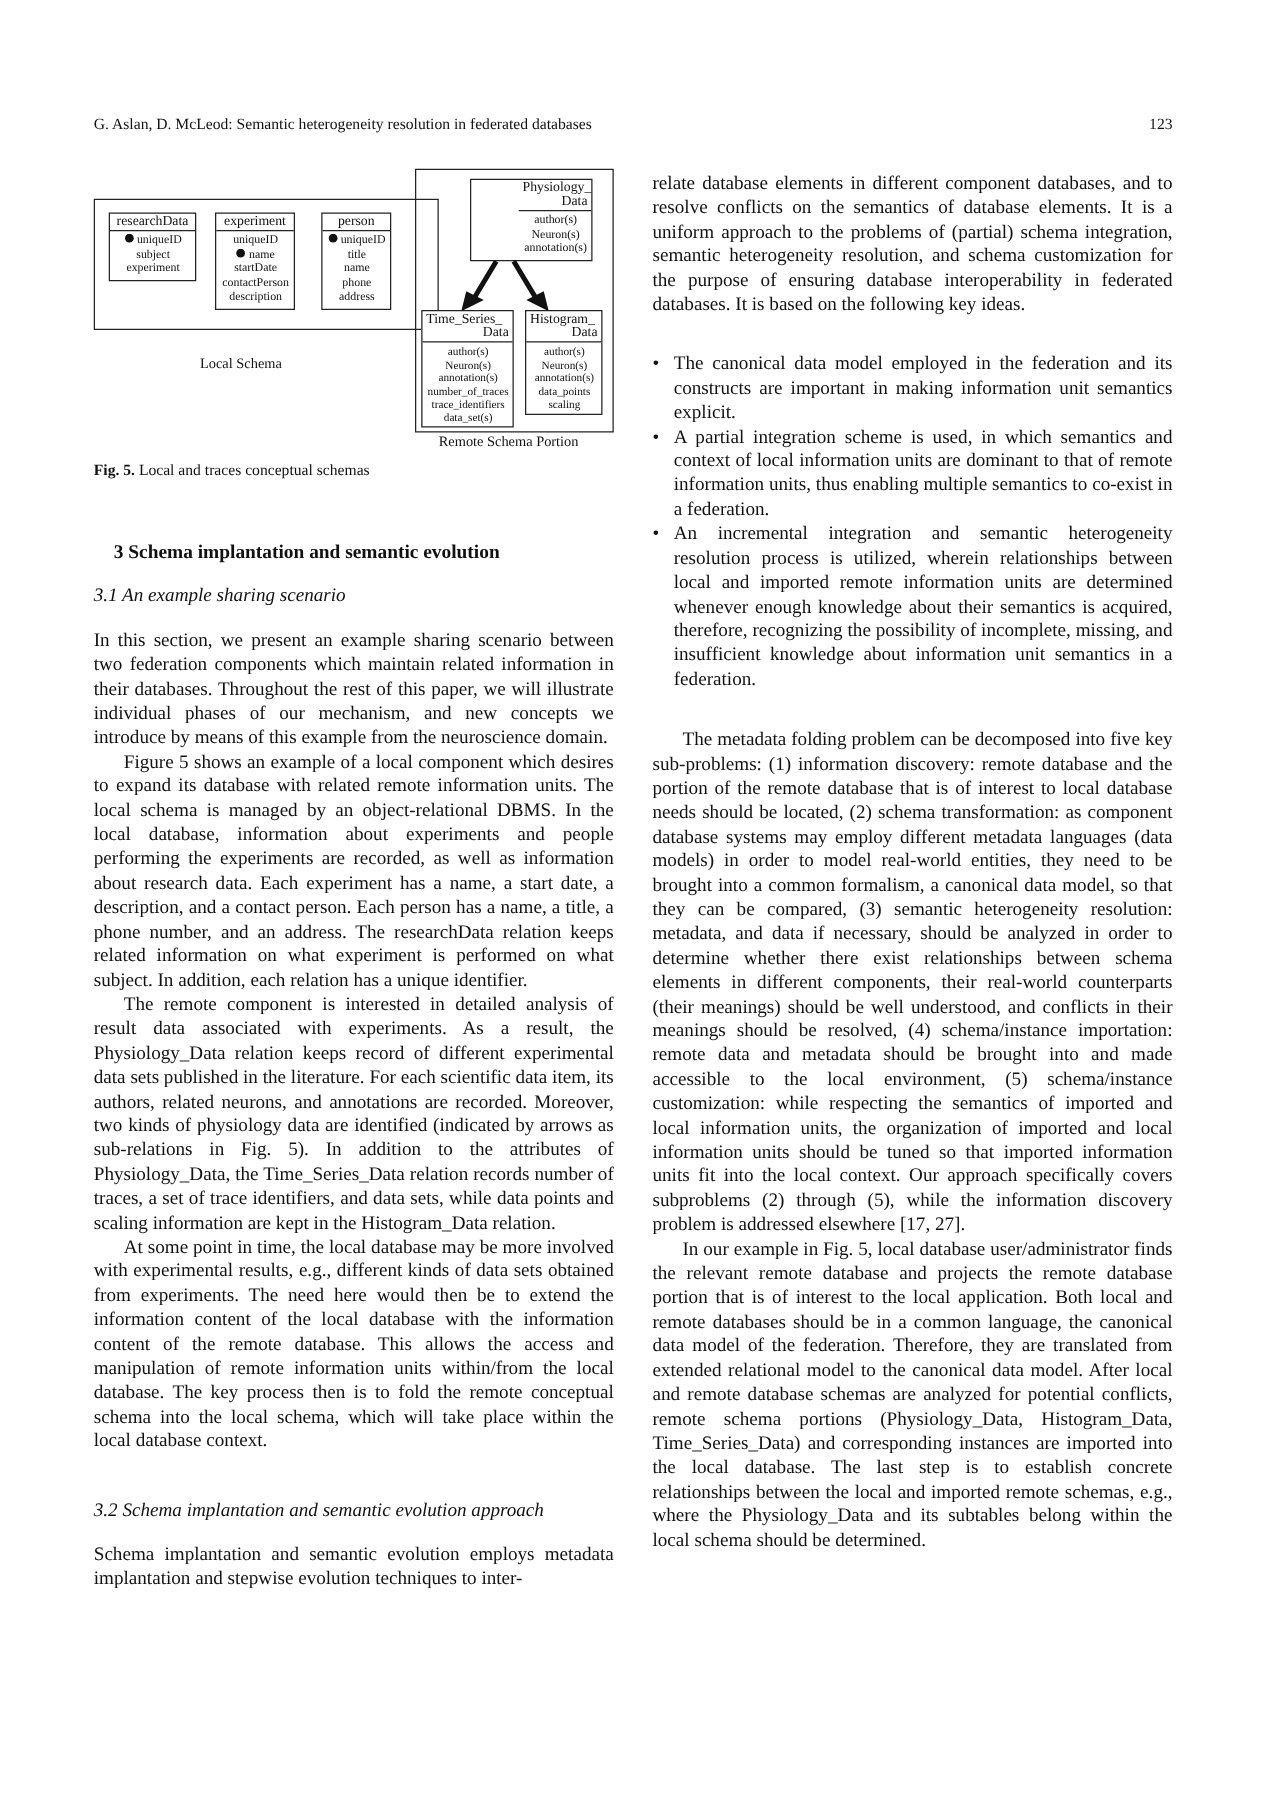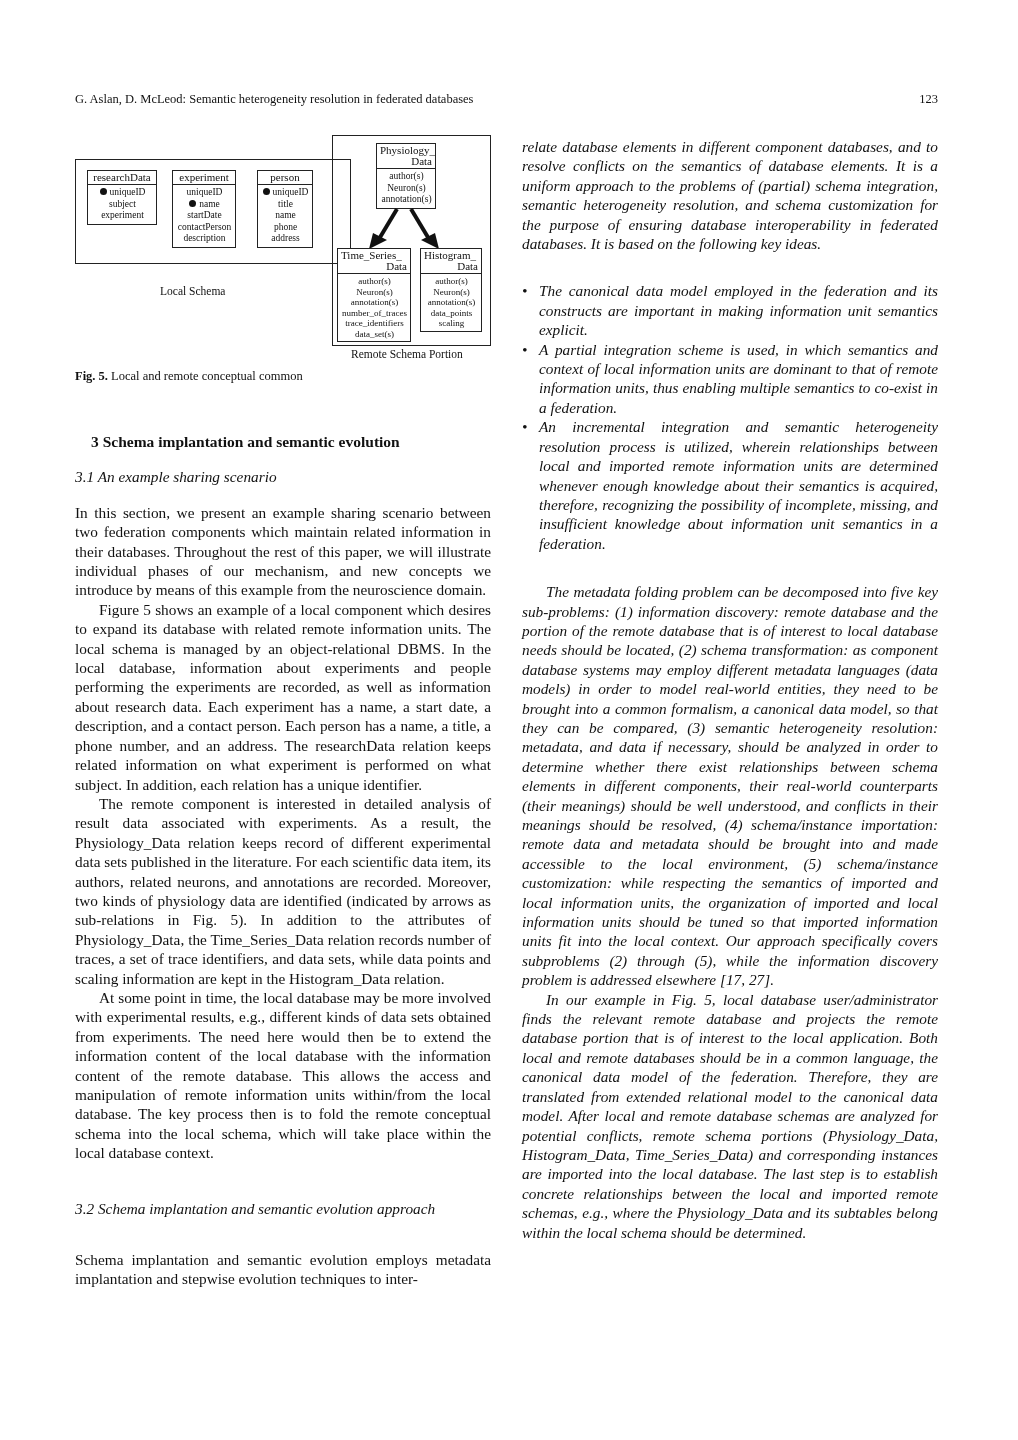--- a/index.html
+++ b/index.html
@@ -75,21 +75,21 @@
       <div class="attr">phone</div>
       <div class="attr">address</div>
     </div>
   </div>
 
   <div class="fig-label" style="left:85px; top:152px;">Local Schema</div>
 
 
   <div class="fig-box" style="left:257px; top:2px; width:157px; height:209px;"></div>
 
-  <div class="rel" style="left:301px; top:10px; width:58px;">
+  <div class="rel" style="left:301px; top:10px; width:58px;padding-left:38px;">
     <div class="rel-title two">
       <span>Physiology_</span>
       <span class="r">Data</span>
     </div>
     <div class="attrs">
       <div class="attr">author(s)</div>
       <div class="attr">Neuron(s)</div>
       <div class="attr">annotation(s)</div>
     </div>
   </div>
@@ -127,35 +127,35 @@
       <div class="attr">annotation(s)</div>
       <div class="attr">data_points</div>
       <div class="attr">scaling</div>
     </div>
   </div>
 
   <div class="fig-label" style="left:276px; top:215px;">Remote Schema Portion</div>
 </div>
 
 <div class="caption">
-  <b>Fig. 5.</b><span> Local and remote conceptual common</span>
+  <b>Fig. 5.</b><span> Local and traces conceptual schemas</span>
 </div>
 
 <div class="col col-left" style="top:416px;">
   <h2>3 Schema implantation and semantic evolution</h2>
   <h3 style="margin-top:16px;">3.1 An example sharing scenario</h3>
   <p style="margin-top:16px;">In this section, we present an example sharing scenario between two federation components which maintain related information in their databases. Throughout the rest of this paper, we will illustrate individual phases of our mechanism, and new concepts we introduce by means of this example from the neuroscience domain.</p>
   <p class="indent">Figure 5 shows an example of a local component which desires to expand its database with related remote information units. The local schema is managed by an object-relational DBMS. In the local database, information about experiments and people performing the experiments are recorded, as well as information about research data. Each experiment has a name, a start date, a description, and a contact person. Each person has a name, a title, a phone number, and an address. The researchData relation keeps related information on what experiment is performed on what subject. In addition, each relation has a unique identifier.</p>
   <p class="indent">The remote component is interested in detailed analysis of result data associated with experiments. As a result, the Physiology_Data relation keeps record of different experimental data sets published in the literature. For each scientific data item, its authors, related neurons, and annotations are recorded. Moreover, two kinds of physiology data are identified (indicated by arrows as sub-relations in Fig. 5). In addition to the attributes of Physiology_Data, the Time_Series_Data relation records number of traces, a set of trace identifiers, and data sets, while data points and scaling information are kept in the Histogram_Data relation.</p>
   <p class="indent">At some point in time, the local database may be more involved with experimental results, e.g., different kinds of data sets obtained from experiments. The need here would then be to extend the information content of the local database with the information content of the remote database. This allows the access and manipulation of remote information units within/from the local database. The key process then is to fold the remote conceptual schema into the local schema, which will take place within the local database context.</p>
   <h3 style="margin-top:36px;">3.2 Schema implantation and semantic evolution approach</h3>
-  <p style="margin-top:32px;">Schema implantation and semantic evolution employs metadata implantation and stepwise evolution techniques to inter-</p>
+  <p style="margin-top:16px;">Schema implantation and semantic evolution employs metadata implantation and stepwise evolution techniques to inter-</p>
 </div>
 
-<div class="col col-right" style="top:137px;font-style:italic;">
+<div class="col col-right" style="top:137px;">
   <p>relate database elements in different component databases, and to resolve conflicts on the semantics of database elements. It is a uniform approach to the problems of (partial) schema integration, semantic heterogeneity resolution, and schema customization for the purpose of ensuring database interoperability in federated databases. It is based on the following key ideas.</p>
   <ul class="bullets" style="margin-top:28px;">
     <li>The canonical data model employed in the federation and its constructs are important in making information unit semantics explicit.</li>
     <li>A partial integration scheme is used, in which semantics and context of local information units are dominant to that of remote information units, thus enabling multiple semantics to co-exist in a federation.</li>
     <li>An incremental integration and semantic heterogeneity resolution process is utilized, wherein relationships between local and imported remote information units are determined whenever enough knowledge about their semantics is acquired, therefore, recognizing the possibility of incomplete, missing, and insufficient knowledge about information unit semantics in a federation.</li>
   </ul>
   <p class="indent" style="margin-top:29px;">The metadata folding problem can be decomposed into five key sub-problems: (1) information discovery: remote database and the portion of the remote database that is of interest to local database needs should be located, (2) schema transformation: as component database systems may employ different metadata languages (data models) in order to model real-world entities, they need to be brought into a common formalism, a canonical data model, so that they can be compared, (3) semantic heterogeneity resolution: metadata, and data if necessary, should be analyzed in order to determine whether there exist relationships between schema elements in different components, their real-world counterparts (their meanings) should be well understood, and conflicts in their meanings should be resolved, (4) schema/instance importation: remote data and metadata should be brought into and made accessible to the local environment, (5) schema/instance customization: while respecting the semantics of imported and local information units, the organization of imported and local information units should be tuned so that imported information units fit into the local context. Our approach specifically covers subproblems (2) through (5), while the information discovery problem is addressed elsewhere [17, 27].</p>
   <p class="indent">In our example in Fig. 5, local database user/administrator finds the relevant remote database and projects the remote database portion that is of interest to the local application. Both local and remote databases should be in a common language, the canonical data model of the federation. Therefore, they are translated from extended relational model to the canonical data model. After local and remote database schemas are analyzed for potential conflicts, remote schema portions (Physiology_Data, Histogram_Data, Time_Series_Data) and corresponding instances are imported into the local database. The last step is to establish concrete relationships between the local and imported remote schemas, e.g., where the Physiology_Data and its subtables belong within the local schema should be determined.</p>
 </div>
 

